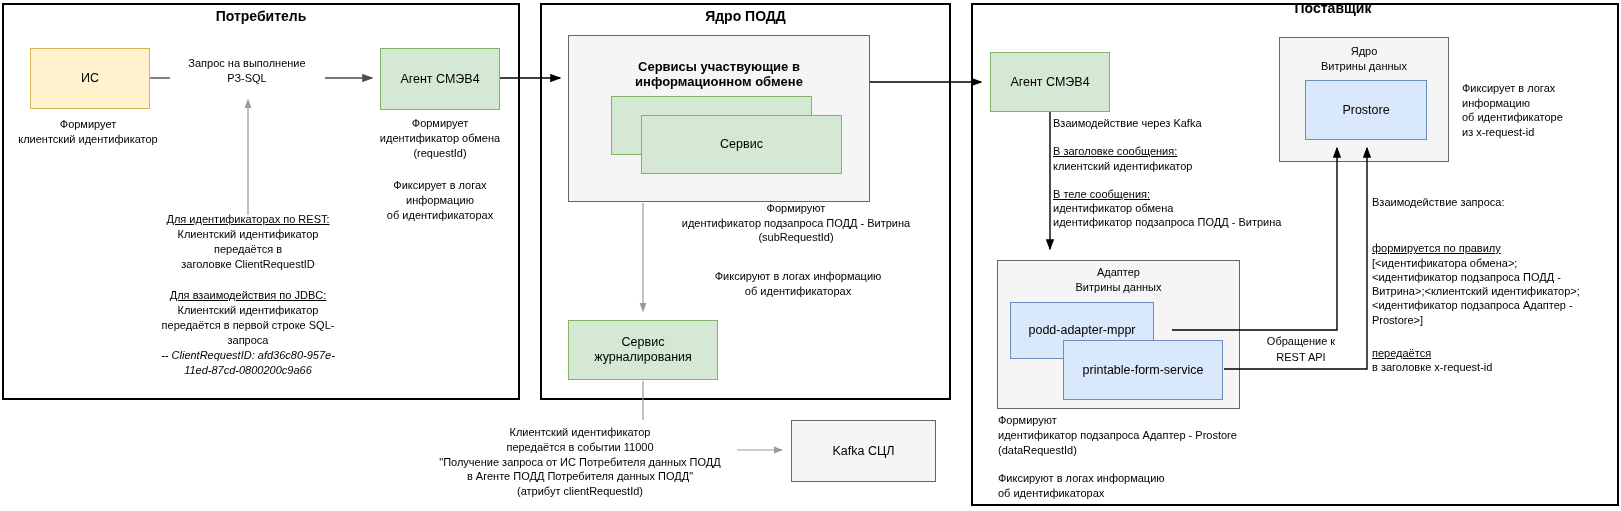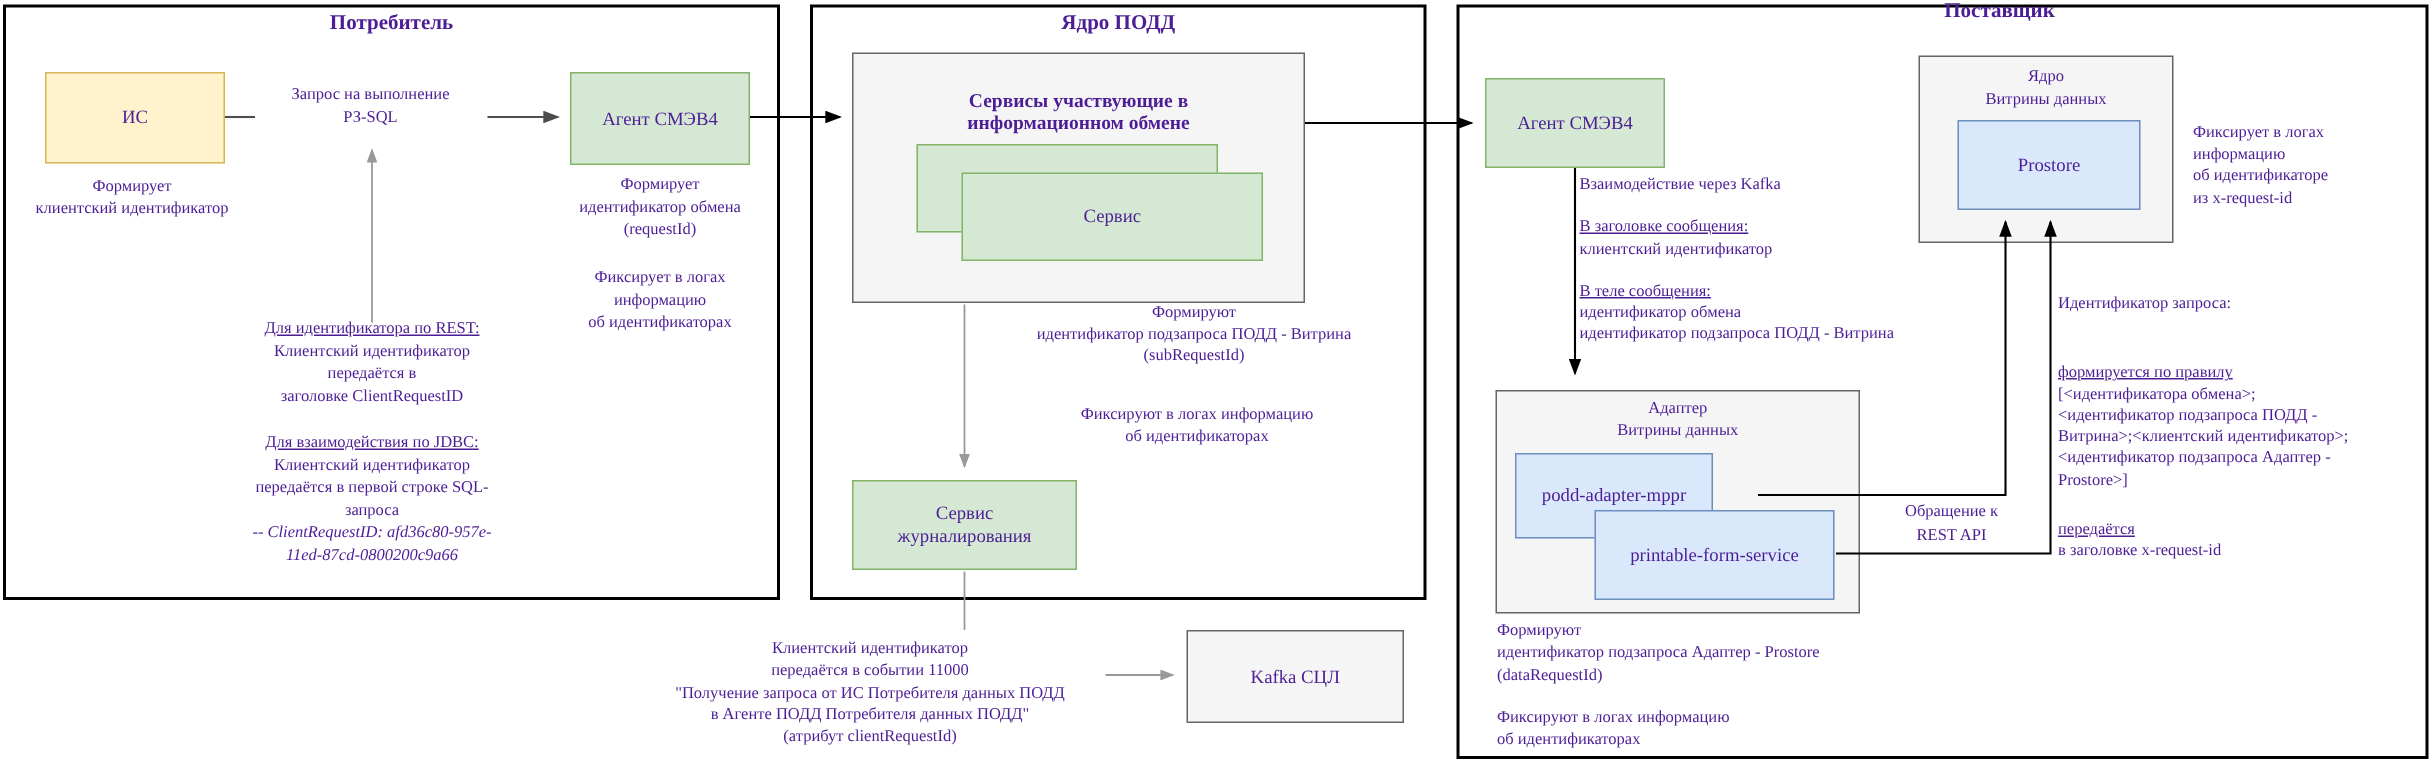--- a/index.html
+++ b/index.html
@@ -1,17 +1,17 @@
 <!DOCTYPE html>
 <html><head>
 <meta charset="utf-8">
 <style>
   html,body{margin:0;padding:0;background:#fff;}
   .canvas{position:relative;width:1621px;height:511px;background:#ffffff;
-    font-family:Liberation Serif, serif;color:#4c1d95;overflow:hidden;}
+    font-family:Liberation Sans, sans-serif;color:#000000;overflow:hidden;}
   .abs{position:absolute;box-sizing:border-box;}
   .frame{border:2px solid #000;background:transparent;}
   .sect-title{font-weight:bold;font-size:14px;text-align:center;}
   .box{display:flex;align-items:center;justify-content:center;text-align:center;
     font-size:12.5px;line-height:15px;}
   .yellow{background:#FFF2CC;border:1px solid #D6B656;}
   .green{background:#D5E8D4;border:1px solid #82B366;}
   .blue{background:#DAE8FC;border:1px solid #6C8EBF;}
   .grayc{background:#F5F5F5;border:1px solid #666666;}
   .txt{font-size:11px;line-height:14.8px;}
@@ -49,21 +49,21 @@
     <span>Агент СМЭВ4</span>
   </div>
   <div class="abs txt center ml" style="left:352px;top:116px;width:176px;line-height:15px">Формирует
 идентификатор обмена
 (requestId)</div>
   <div class="abs txt center ml" style="left:352px;top:178px;width:176px;line-height:15px">Фиксирует в логах
 информацию
 об идентификаторах</div>
 
   <div class="abs txt center" style="left:128px;top:212px;width:240px;line-height:15px">
-    <div class="u">Для идентификатора по REST:</div>
+    <div class="u">Для идентификаторах по REST:</div>
     <div class="ml">Клиентский идентификатор
 передаётся в
 заголовке ClientRequestID</div>
     <div class="u" style="margin-top:16px">Для взаимодействия по JDBC:</div>
     <div class="ml">Клиентский идентификатор
 передаётся в первой строке SQL-
 запроса</div>
     <div class="ml i">-- ClientRequestID: afd36c80-957e-
 11ed-87cd-0800200c9a66</div>
   </div>
@@ -116,37 +116,37 @@
     <span>Prostore</span>
   </div>
   <div class="abs txt ml" style="left:1462px;top:81px;line-height:14.5px">Фиксирует в логах
 информацию
 об идентификаторе
 из x-request-id</div>
 
   <div class="abs grayc" style="left:997px;top:260px;width:243px;height:149px"></div>
   <div class="abs txt center ml" style="left:999px;top:265px;width:239px;line-height:15px">Адаптер
 Витрины данных</div>
-  <div class="abs box blue" style="left:1010px;top:302px;width:132px;height:57px">
+  <div class="abs box blue" style="left:1010px;top:302px;width:144px;height:57px">
     <span>podd-adapter-mppr</span>
   </div>
   <div class="abs box blue" style="left:1063px;top:340px;width:160px;height:60px">
     <span>printable-form-service</span>
   </div>
   <div class="abs txt center ml" style="left:1256px;top:333px;width:90px;line-height:16px">Обращение к
 REST API</div>
 
   <div class="abs txt ml" style="left:998px;top:413px;line-height:14.8px">Формируют
 идентификатор подзапроса Адаптер - Prostore
 (dataRequestId)</div>
   <div class="abs txt ml" style="left:998px;top:471px;line-height:14.8px">Фиксируют в логах информацию
 об идентификаторах</div>
 
   <div class="abs txt" style="left:1372px;top:195px;width:236px;line-height:14.3px">
-    <div>Идентификатор запроса:</div>
+    <div>Взаимодействие запроса:</div>
     <div class="u" style="margin-top:32px">формируется по правилу</div>
     <div class="ml">[&lt;идентификатора обмена&gt;;
 &lt;идентификатор подзапроса ПОДД -
 Витрина&gt;;&lt;клиентский идентификатор&gt;;
 &lt;идентификатор подзапроса Адаптер -
 Prostore&gt;]</div>
     <div class="u" style="margin-top:19px">передаётся</div>
     <div>в заголовке x-request-id</div>
   </div>
 

